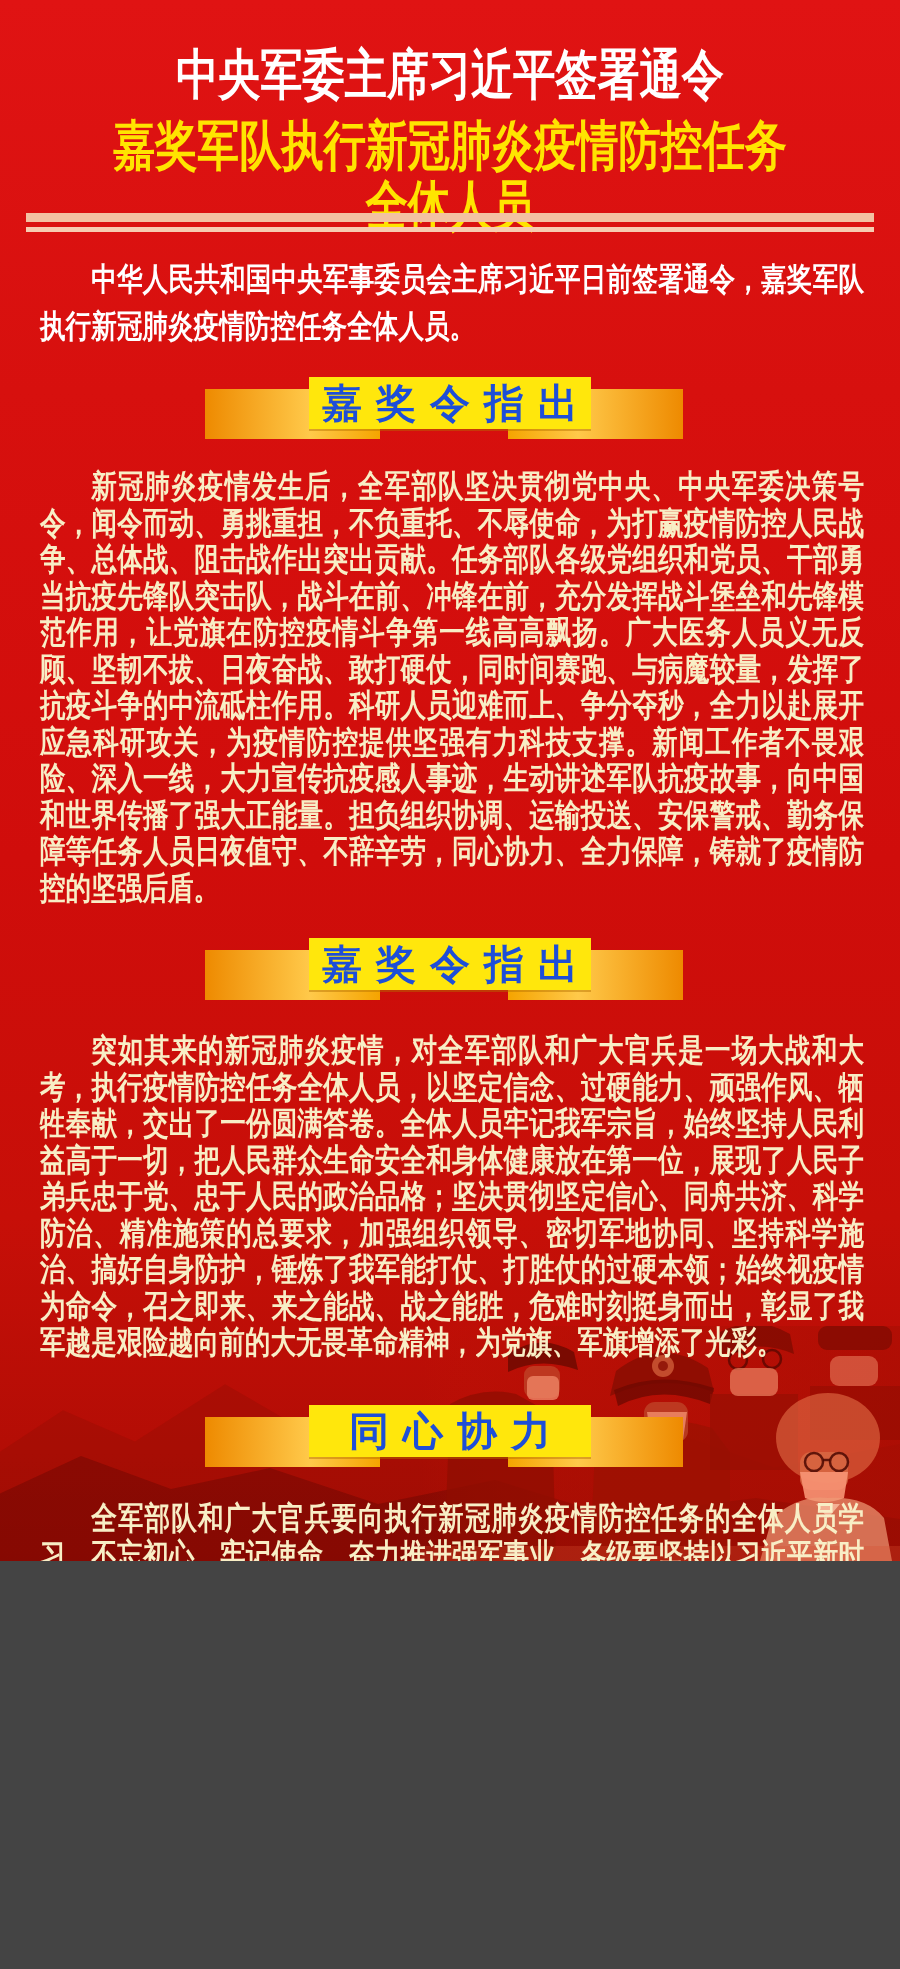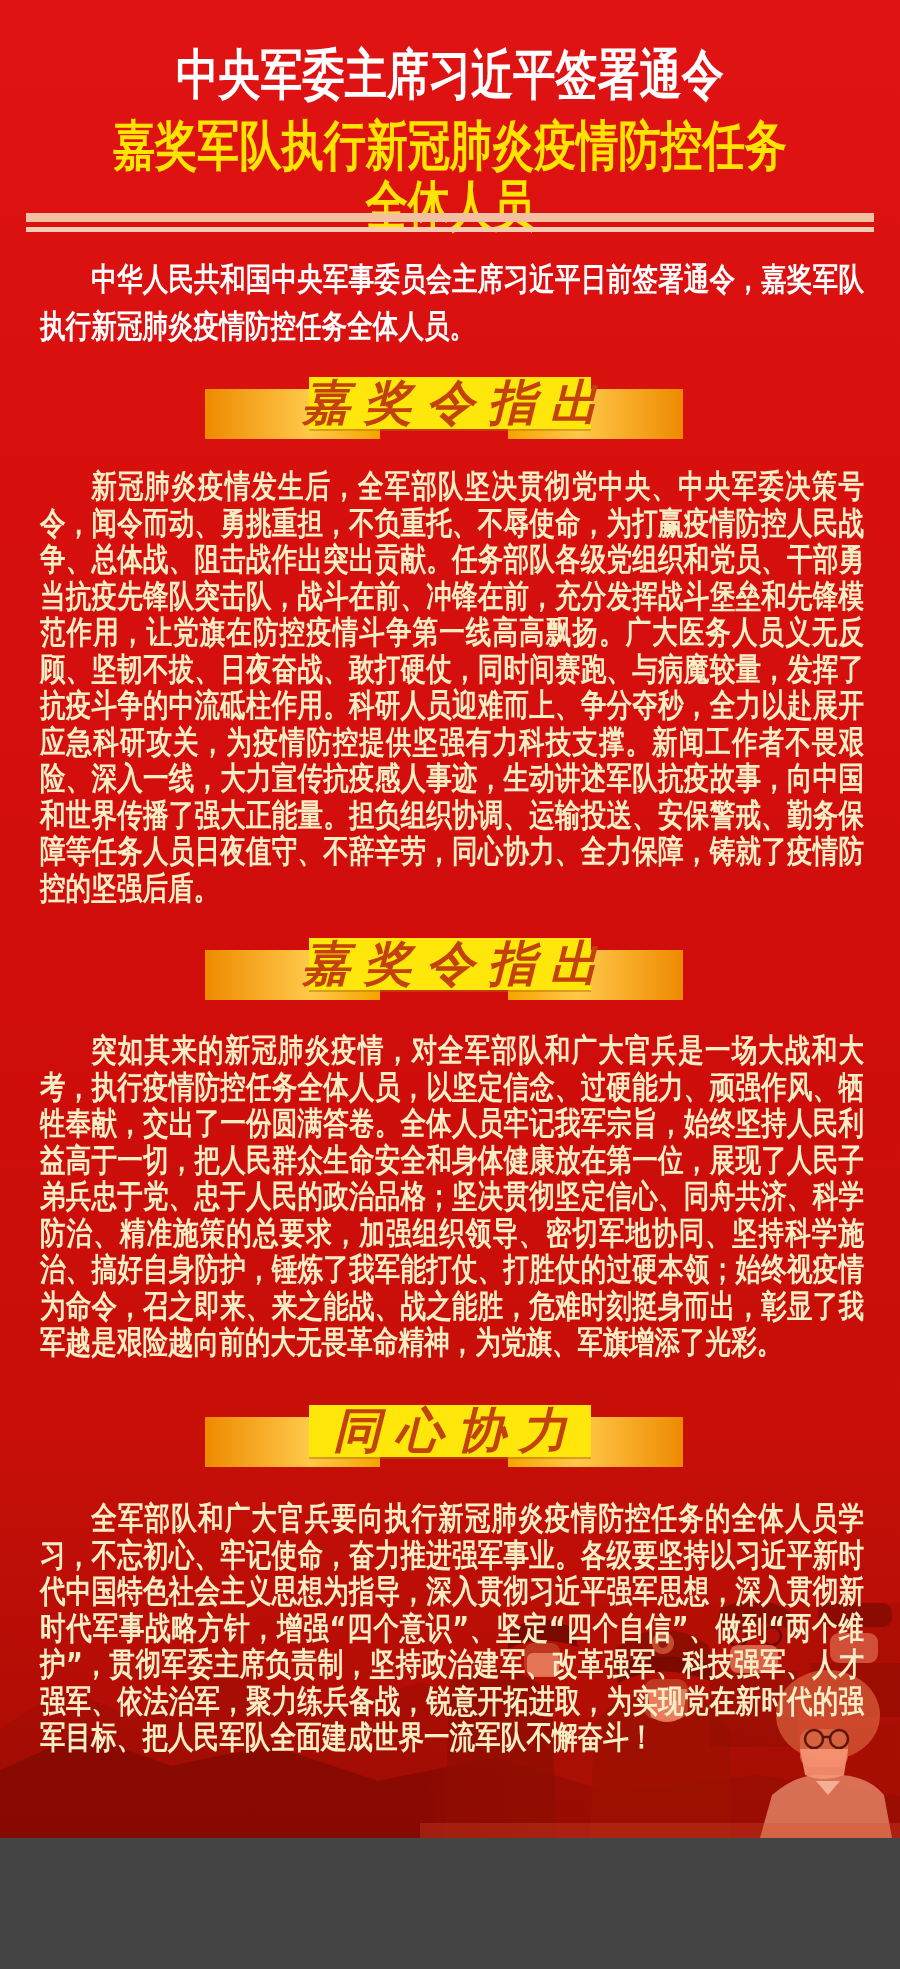--- a/index.html
+++ b/index.html
@@ -1,17 +1,17 @@
 <!DOCTYPE html>
 <html><head>
 <meta charset="utf-8">
 <style>
   html,body{margin:0;padding:0;background:#444;}
   .poster{
-    position:relative;width:900px;height:1838px;overflow:hidden;
+    position:relative;width:900px;height:1561px;overflow:hidden;
     background:linear-gradient(180deg,#e01313 0%,#d7100e 25%,#d00d0b 55%,#c70f08 78%,#b30d05 93%,#a80c04 100%);
     font-family:"DejaVu Sans",sans-serif;
   }
   .deco{position:absolute;z-index:0;}
   .txt{position:absolute;z-index:2;margin:0;}
 
   .title1{top:46px;left:0;width:100%;text-align:center;color:#ffffff;
     font-size:54px;line-height:58px;font-weight:bold;transform:scaleX(.78);}
   .title2{top:116px;left:0;width:100%;text-align:center;color:#ffe400;
     font-size:54px;line-height:60px;font-weight:bold;transform:scaleX(.78);}
@@ -26,21 +26,21 @@
   .bodytext{color:#f8eec6;line-height:36.5px;}
   .b1{top:468px;} .b2{top:1032px;} .b3{top:1500px;}
 
   .ribbon{position:absolute;left:50%;width:282px;height:52px;margin-left:-141px;z-index:2;}
   .r1{top:377px;} .r2{top:938px;} .r3{top:1405px;}
   .tail{position:absolute;top:12px;height:50px;width:175px;}
   .tail.tl{left:-104px;background:linear-gradient(90deg,#ee8a00 0%,#ffc94a 60%,#f5a400 100%);}
   .tail.tr{right:-92px;background:linear-gradient(270deg,#ee8a00 0%,#ffc94a 60%,#f5a400 100%);}
   .bbox{position:absolute;left:0;top:0;width:282px;height:52px;background:#ffe70c;
     display:flex;align-items:center;justify-content:center;box-shadow:0 2px 0 rgba(180,110,0,.45);}
-  .btext{color:#c2410c;font-size:48px;font-weight:bold;letter-spacing:14px;padding-left:14px;white-space:nowrap;font-style:italic;}
+  .btext{color:#1d4ed8;font-size:40px;font-weight:bold;letter-spacing:14px;padding-left:14px;white-space:nowrap;}
 
   .mountains{left:0;bottom:0;width:900px;height:300px;}
   .m1{position:absolute;left:0;bottom:0;width:100%;height:260px;background:rgba(140,12,4,.30);
     clip-path:polygon(0 58%,7% 42%,15% 54%,25% 32%,35% 52%,47% 40%,59% 60%,72% 47%,86% 64%,100% 55%,100% 100%,0 100%);}
   .m2{position:absolute;left:0;bottom:0;width:100%;height:150px;background:rgba(100,8,3,.42);
     clip-path:polygon(0 55%,9% 30%,19% 52%,30% 38%,42% 62%,55% 46%,68% 70%,84% 58%,100% 72%,100% 100%,0 100%);}
 
   .photo{right:0;bottom:0;width:480px;height:235px;}
   .logo{position:absolute;left:45px;top:1905px;width:46px;height:46px;z-index:3;}
   .credit{left:102px;top:1913px;color:#ffffff;font-size:27px;line-height:30px;letter-spacing:2px;z-index:3;}

